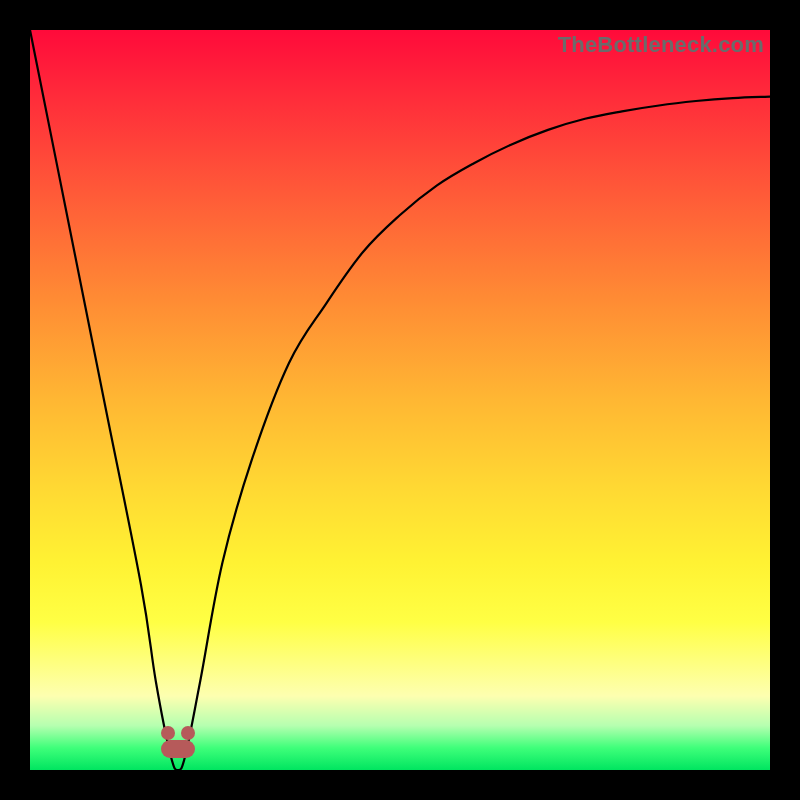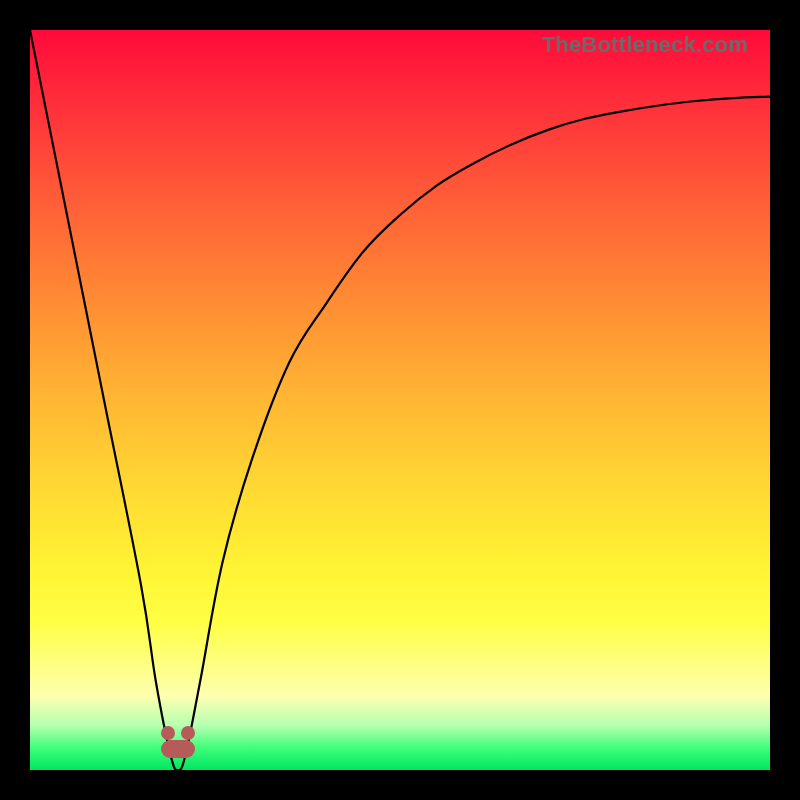--- a/index.html
+++ b/index.html
@@ -34,21 +34,21 @@
       #ffff44 80%,
       #fdffb0 90%,
       #b6ffb0 94%,
       #3fff7a 97%,
       #00e560 100%
     );
   }
   .watermark {
     position: absolute;
     top: 2px;
-    right: 22px;
+    right: 6px;
     font-size: 22px;
     font-weight: 600;
     color: #6b6b6b;
     letter-spacing: 0.2px;
     user-select: none;
   }
   svg.curve {
     position: absolute;
     left: 0;
     top: 0;

